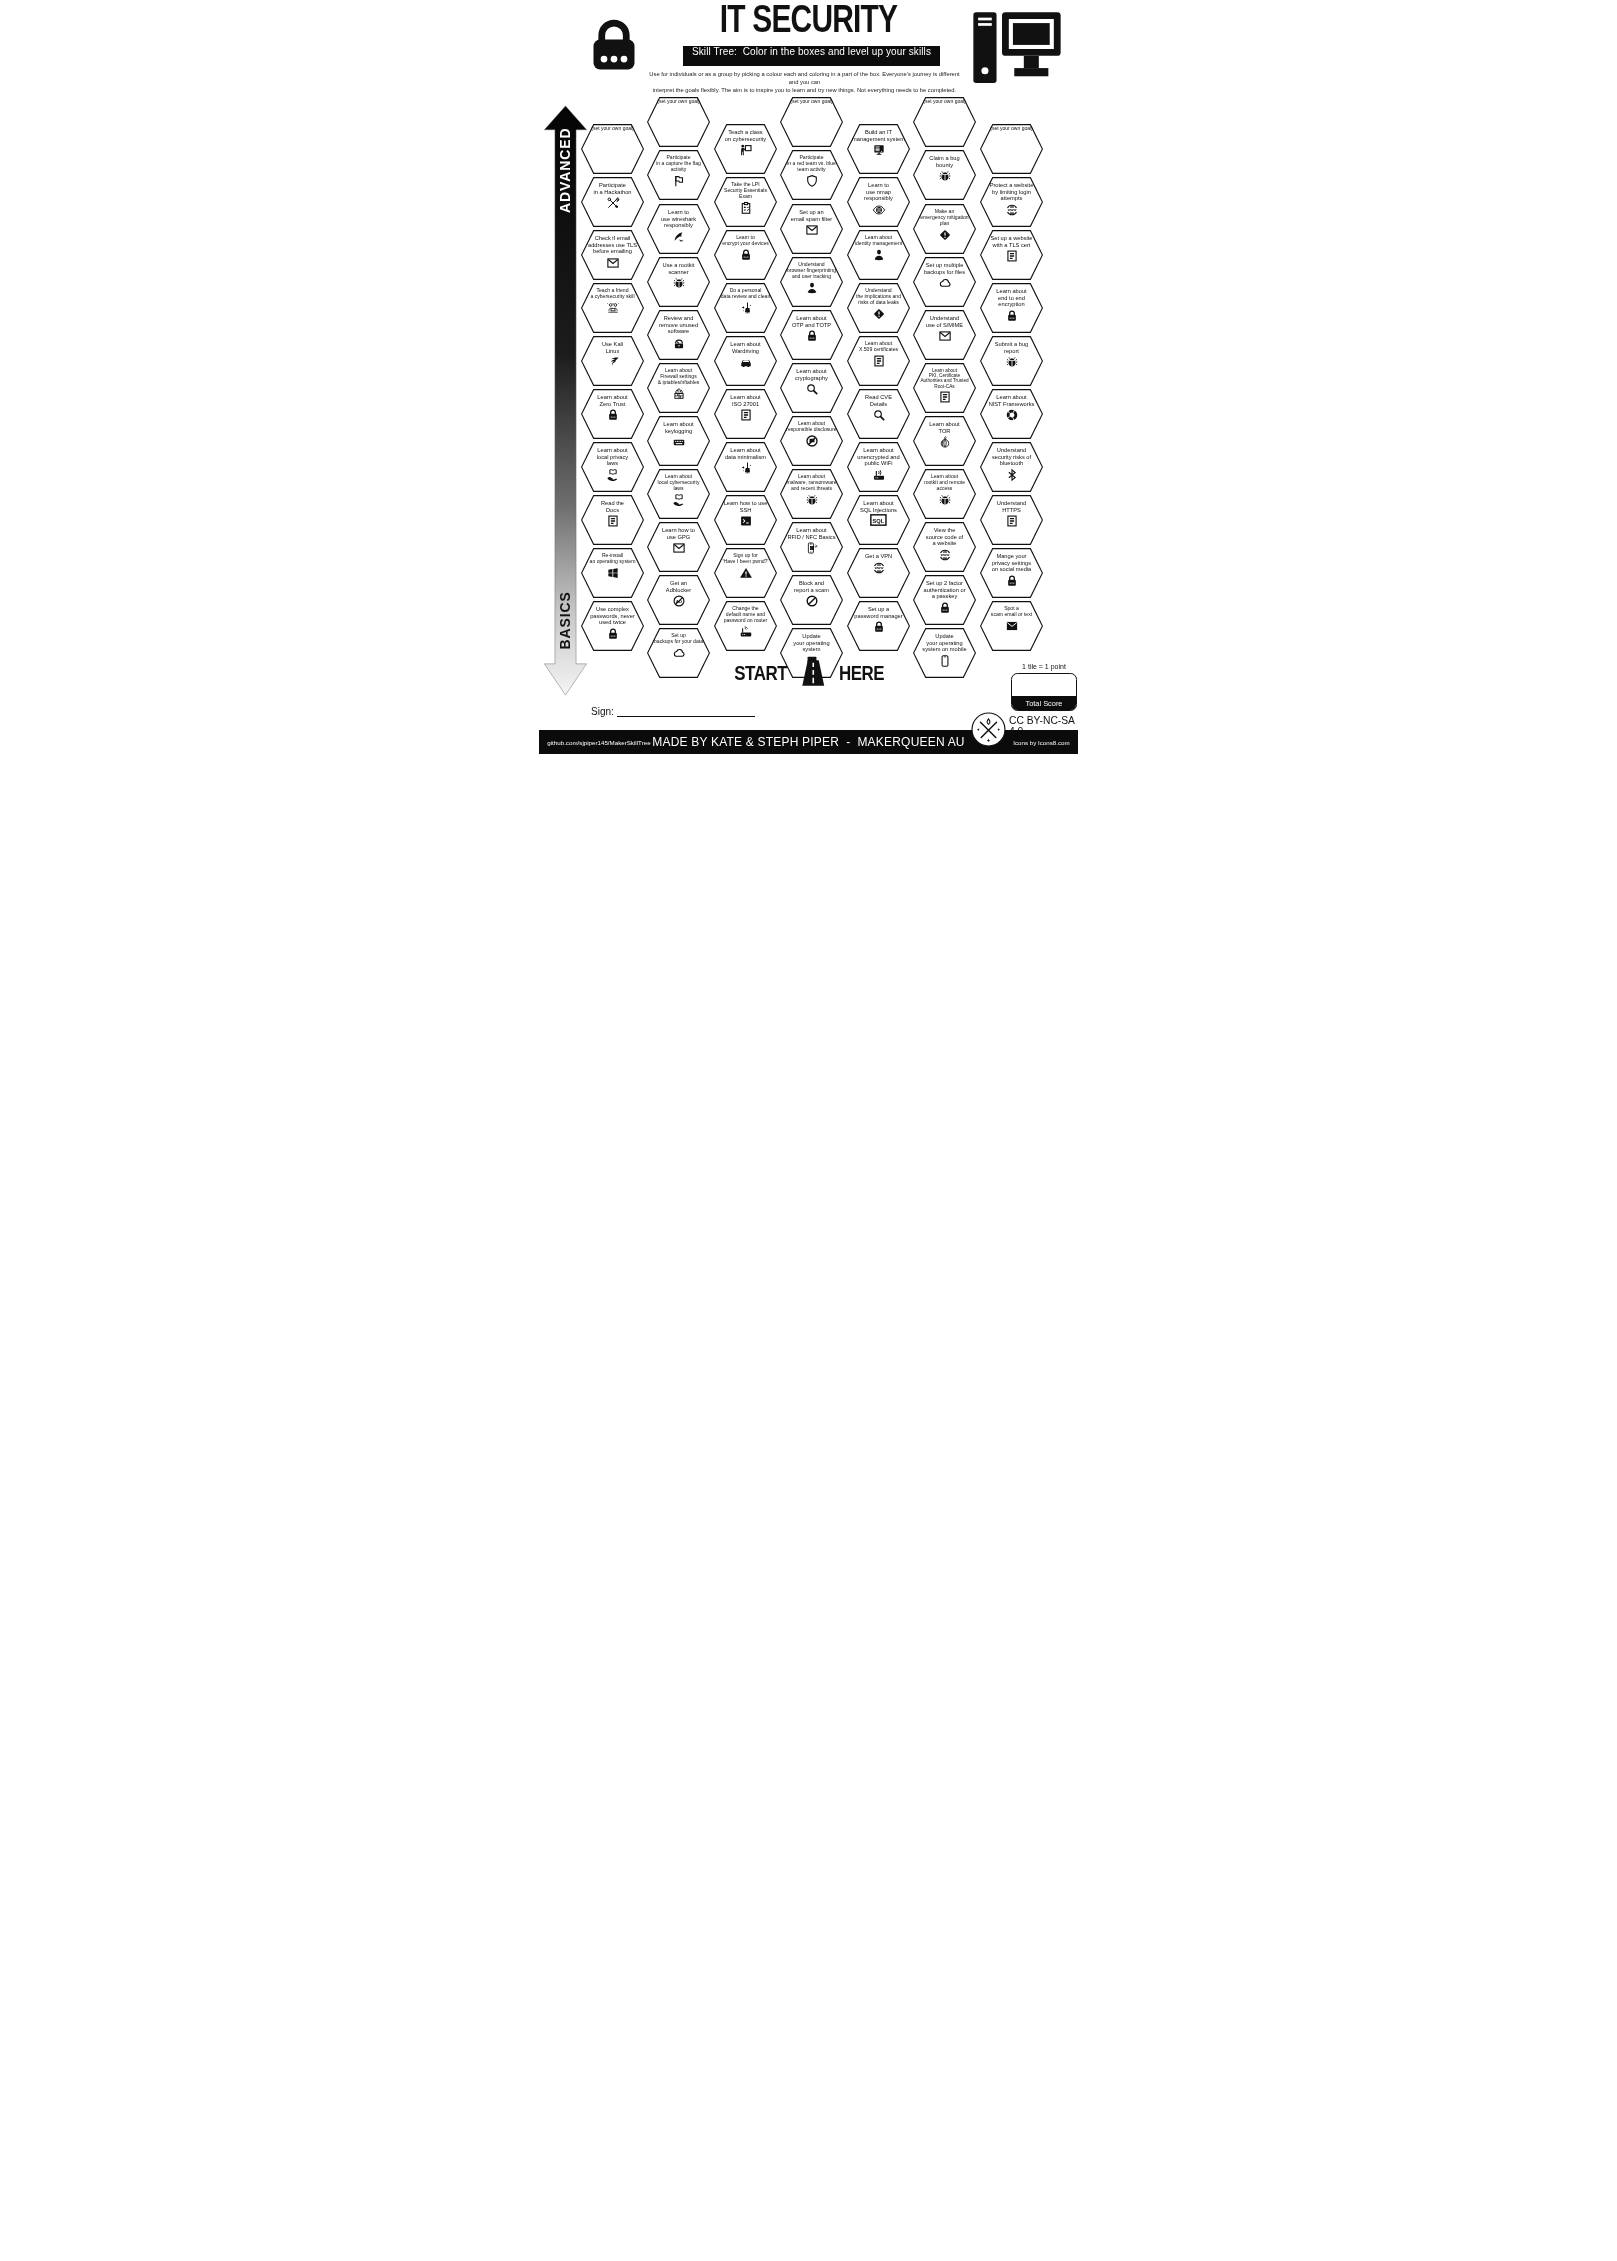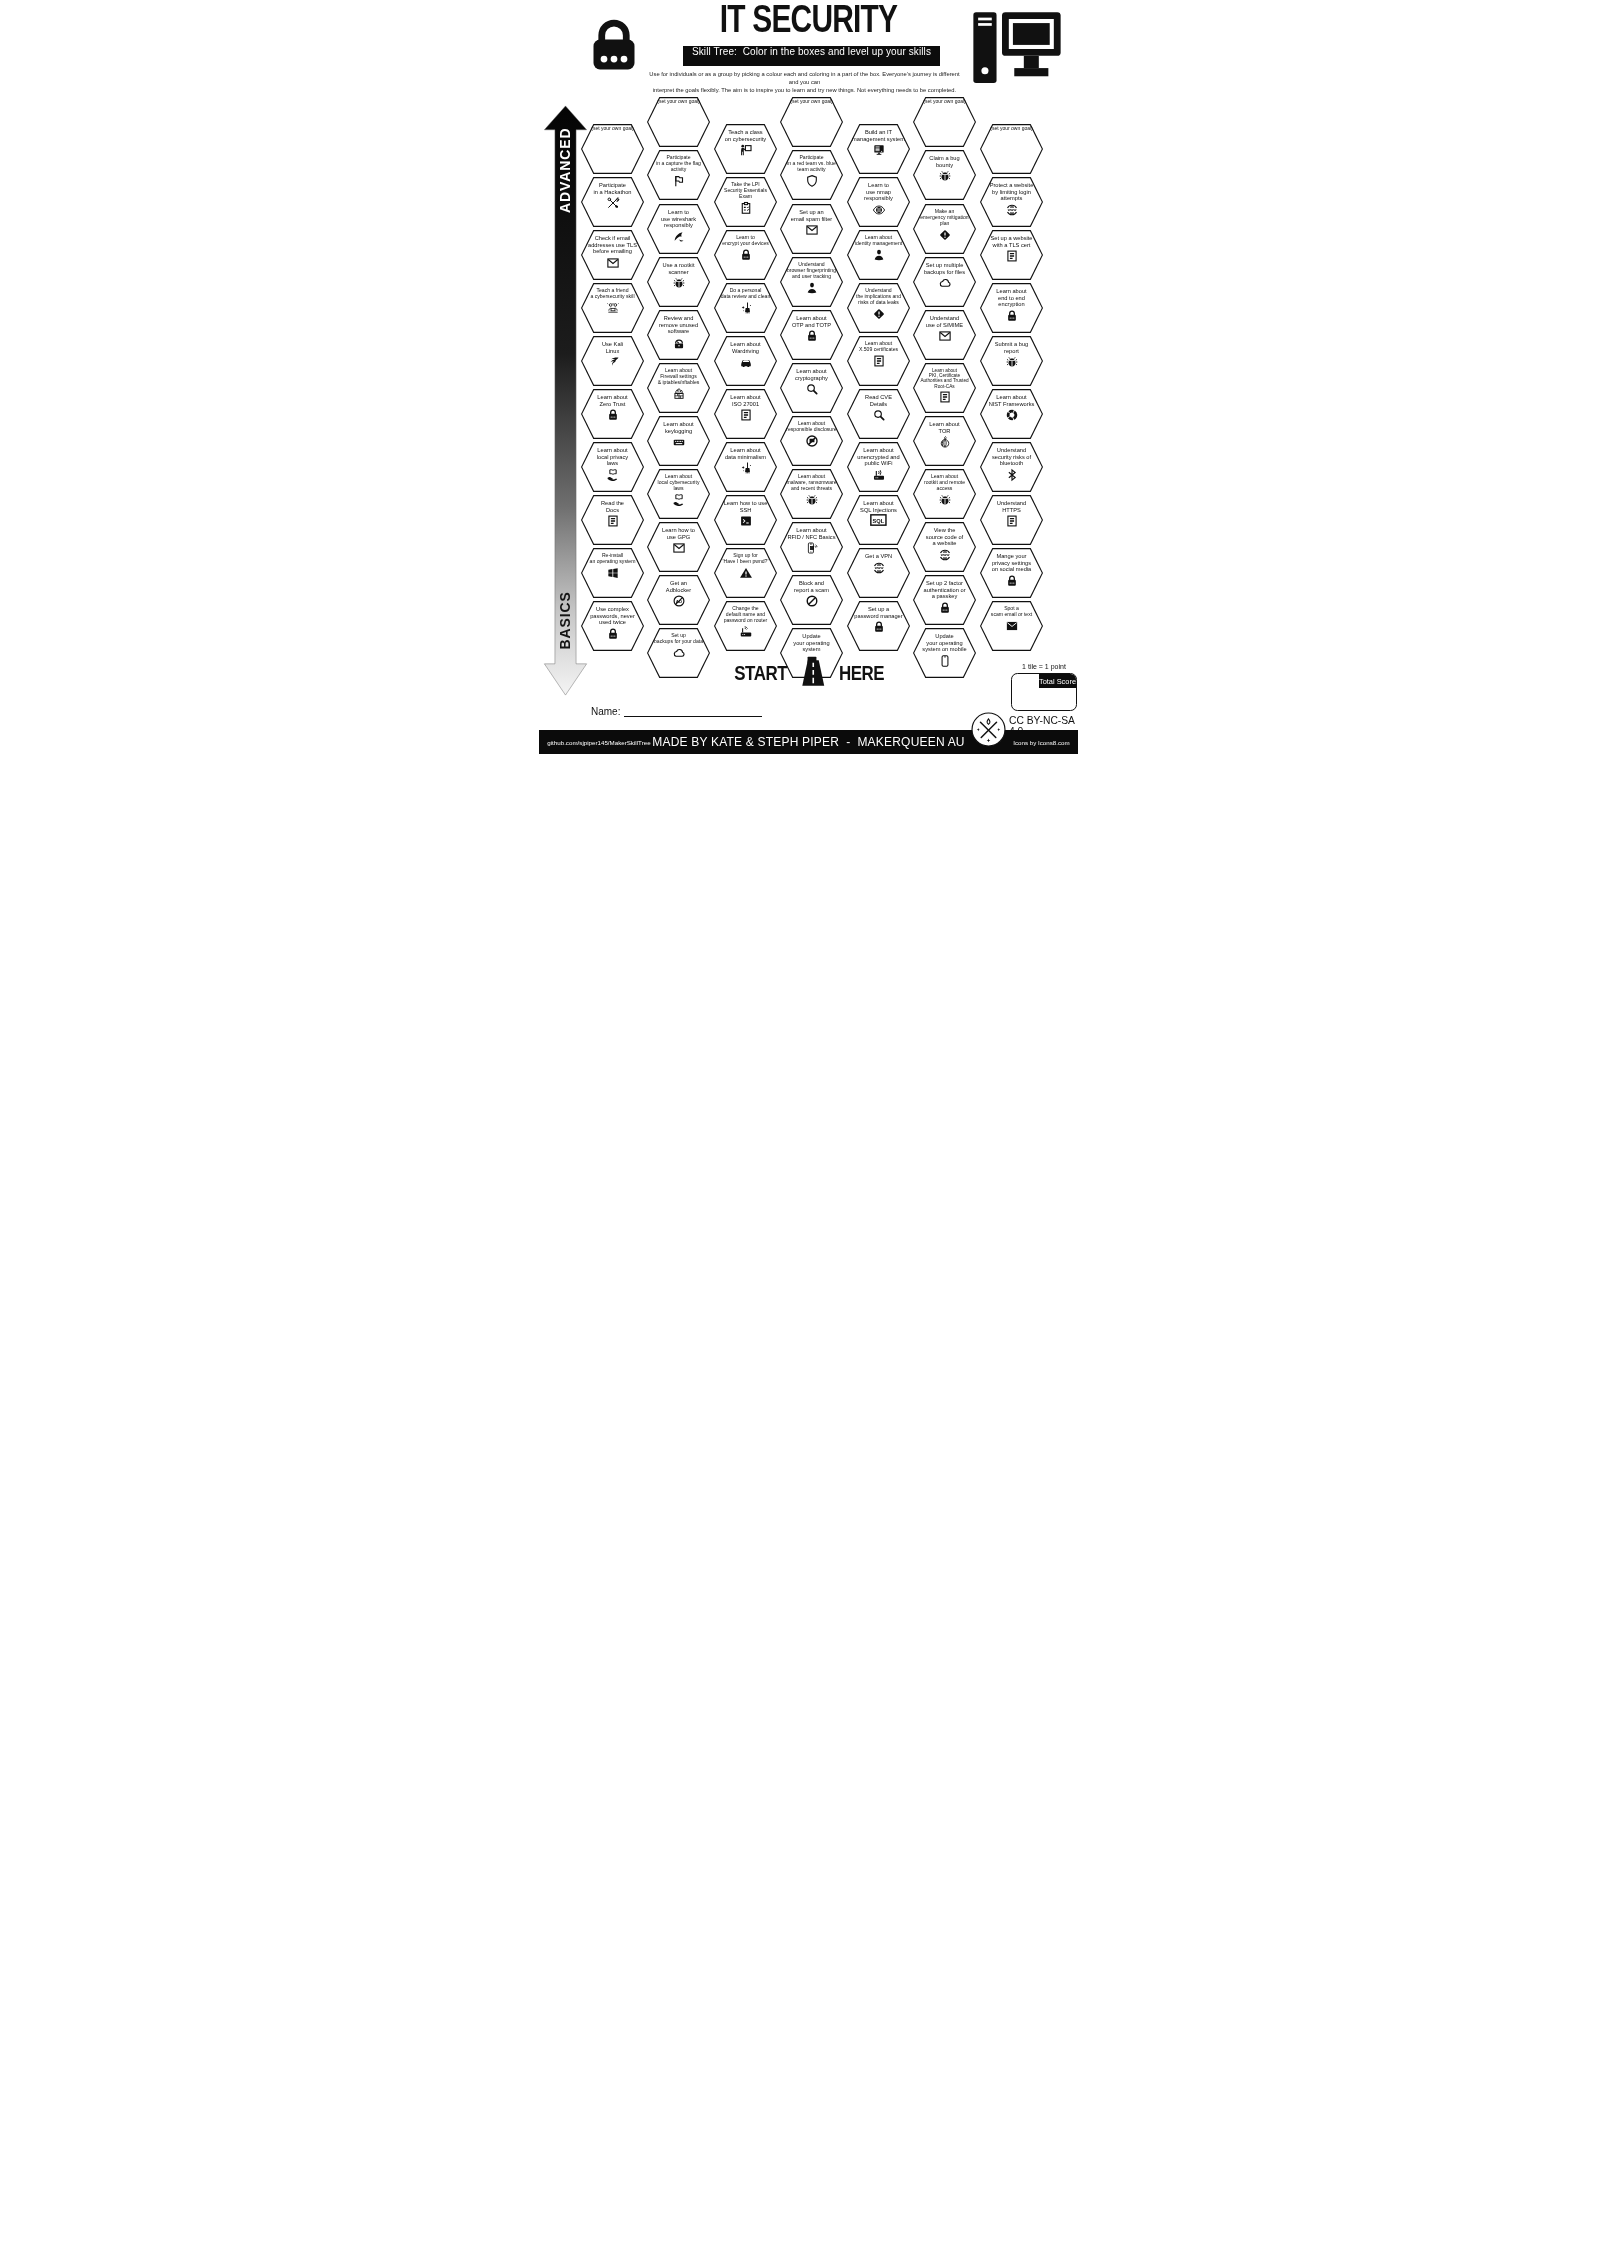--- a/index.html
+++ b/index.html
@@ -45,21 +45,21 @@
   .hex-icon svg{height:14px;width:auto;display:block;}
 
   
   #start-here{position:absolute;left:192px;top:659px;width:156px;display:flex;
       align-items:center;justify-content:center;gap:5.5px;}
   .start-word{font-size:18.4px;font-weight:800;letter-spacing:-0.5px;transform:scale(.92,1.12);}
   #road-icon svg{height:28px;display:block;}
   #tile-points{position:absolute;left:472px;top:663px;width:66px;text-align:center;font-size:7px;}
   #total-score-box{position:absolute;left:472px;top:673px;width:66px;height:38px;
       border:1.1px solid #111;border-radius:6.4px;overflow:hidden;background:#fff;
-      display:flex;flex-direction:row;}
+      display:flex;flex-direction:column;}
   #score-area{flex:1;}
   #total-score-band{height:14px;background:#0c0c0c;color:#fff;display:flex;align-items:center;
       justify-content:center;font-size:7.4px;}
   #name-row{position:absolute;left:52px;top:706px;display:flex;align-items:flex-end;}
   #name-label{font-size:10px;}
   #name-line{width:138px;border-bottom:1.1px solid #111;margin-left:3.7px;height:11px;}
   #maker-logo{position:absolute;left:432px;top:712px;width:35px;height:35px;z-index:3;}
   #license-text{position:absolute;left:470px;top:715px;font-size:10.3px;color:#111;}
   #footer-bar{position:absolute;left:0;top:730px;width:539px;height:24px;background:#0b0b0b;z-index:2;}
   #footer-repo{position:absolute;left:8.3px;top:0;height:24px;display:flex;align-items:center;
@@ -1257,21 +1257,21 @@
     <span class="start-word">HERE</span>
   </div>
 
   <div id="tile-points">1 tile = 1 point</div>
   <div id="total-score-box">
     <div id="score-area"></div>
     <div id="total-score-band">Total Score</div>
   </div>
 
   <div id="name-row">
-    <span id="name-label">Name:</span>
+    <span id="name-label">Sign:</span>
     <span id="name-line"></span>
   </div>
 
   <div id="maker-logo">
     <svg viewBox="0 0 48 48" width="35" height="35">
       <circle cx="24" cy="24" r="22.6" fill="#fff" stroke="#111" stroke-width="1.6"></circle>
       <g stroke="#111" stroke-width="2" fill="none" stroke-linecap="round">
         <path d="M14 35 L35 14"></path>
           <path d="M34 35 L13 14"></path>
       </g>

